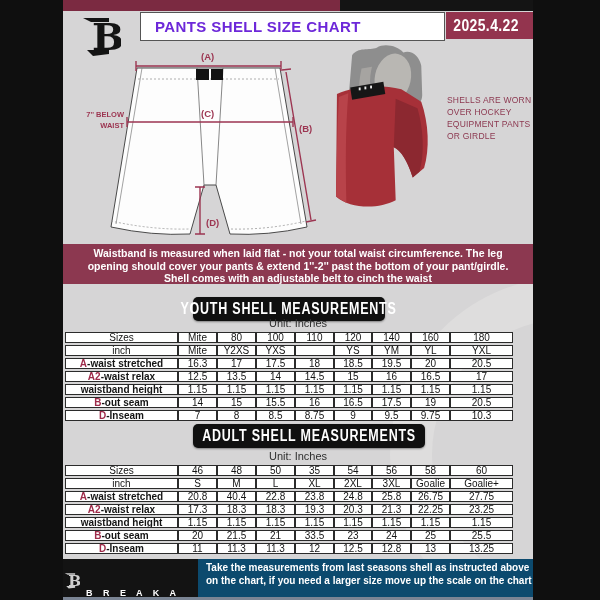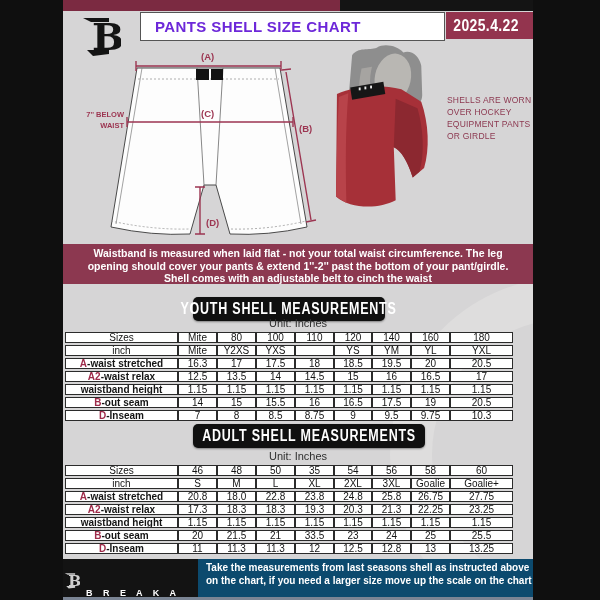--- a/index.html
+++ b/index.html
@@ -249,21 +249,21 @@
             <td>L</td>
             <td>XL</td>
             <td>2XL</td>
             <td>3XL</td>
             <td>Goalie</td>
             <td>Goalie+</td>
           </tr>
           <tr>
             <td class="lbl"><span class="acc">A</span>-waist stretched</td>
             <td>20.8</td>
-            <td>18.0</td>
+            <td>40.4</td>
             <td>22.8</td>
             <td>23.8</td>
             <td>24.8</td>
             <td>25.8</td>
             <td>26.75</td>
             <td>27.75</td>
           </tr>
           <tr>
             <td class="lbl"><span class="acc">A2</span>-waist relax</td>
             <td>17.3</td>

